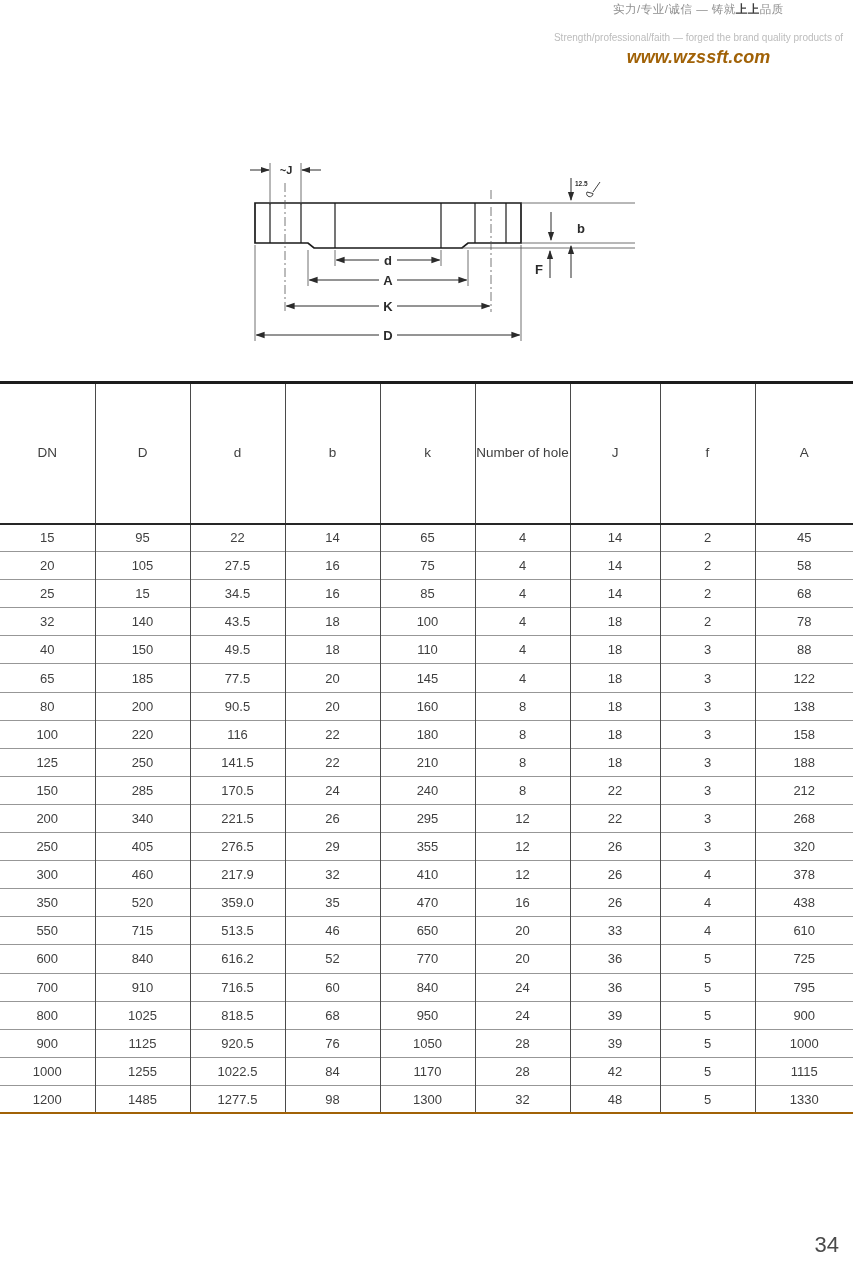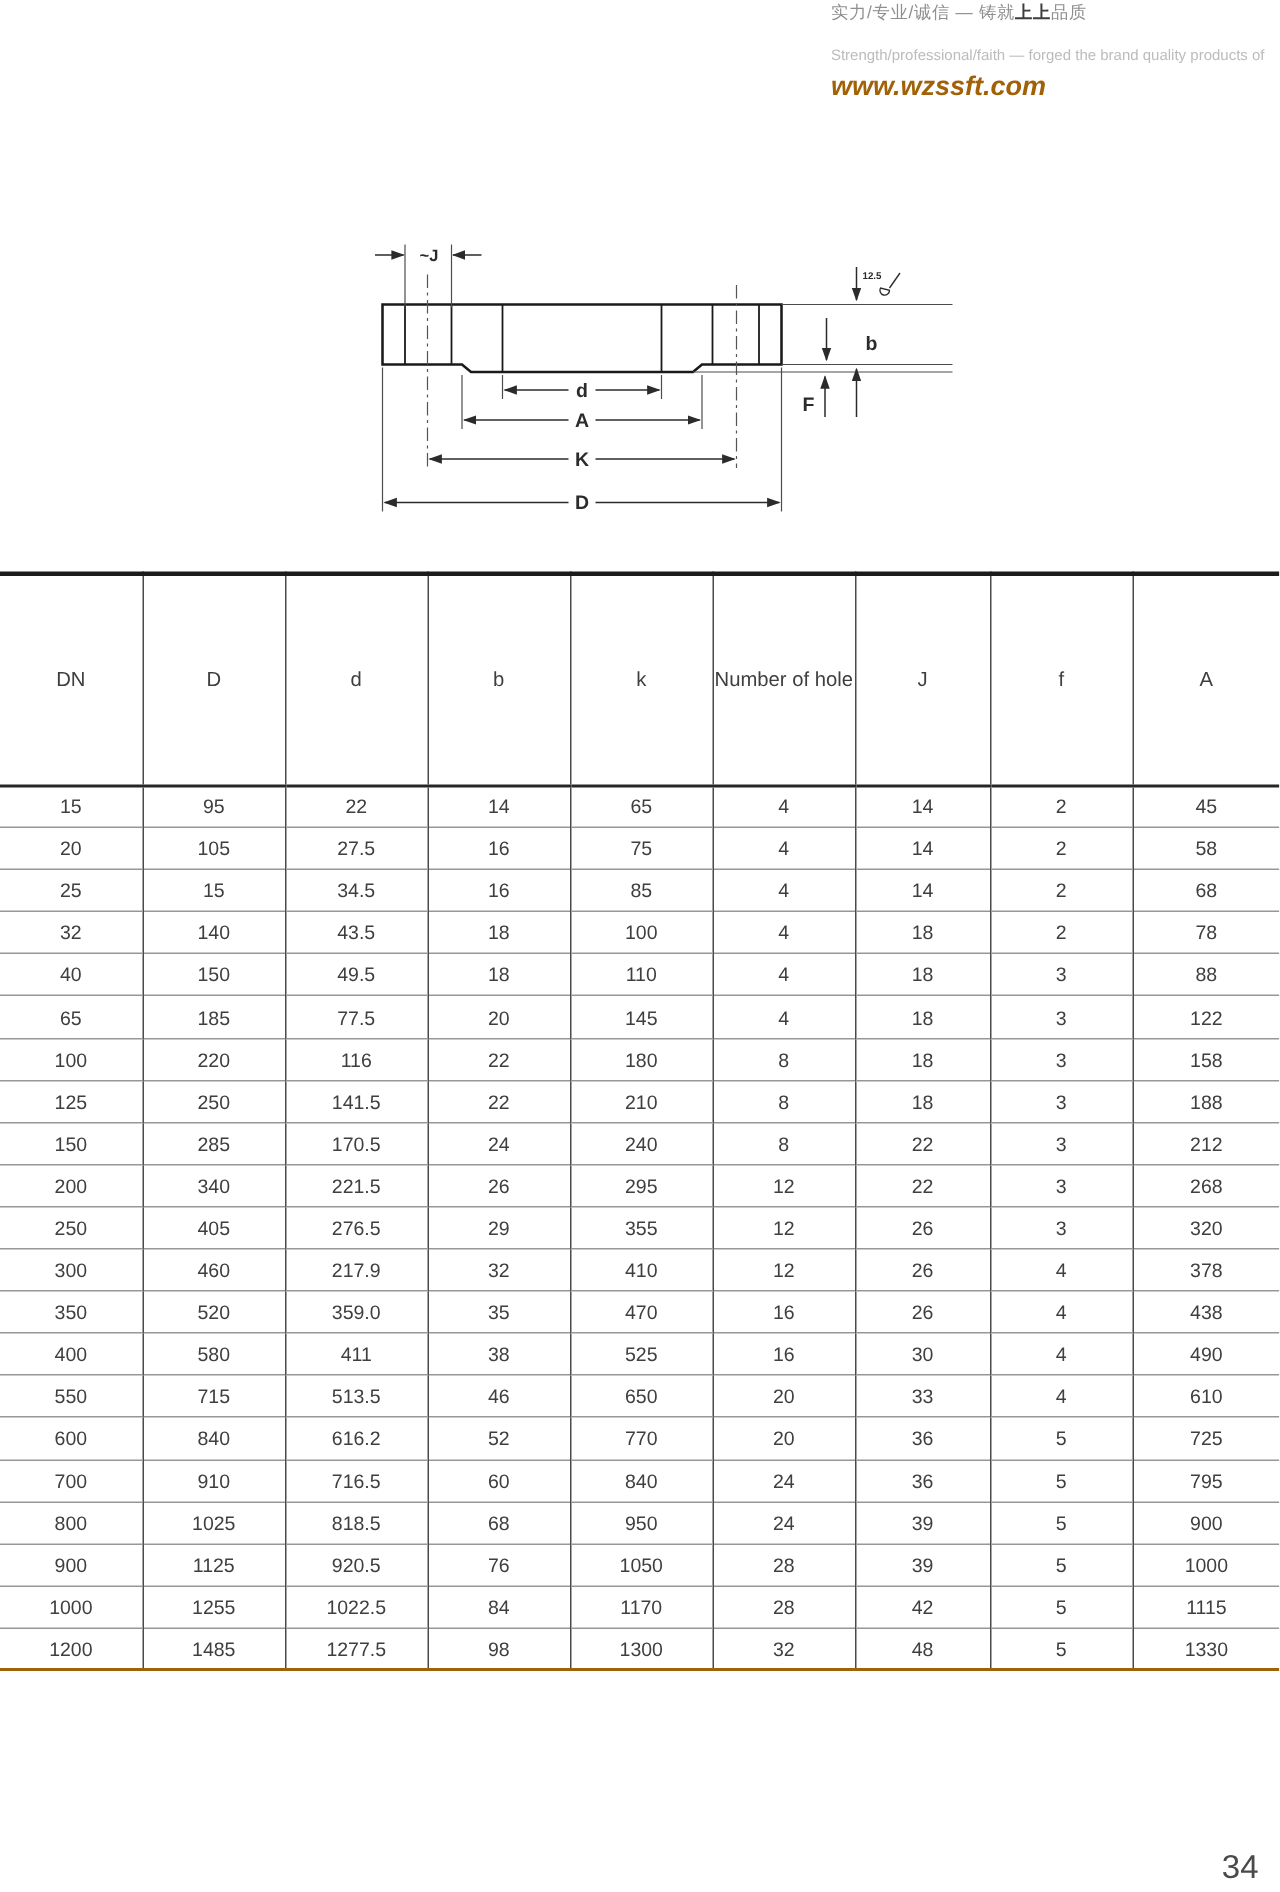--- a/index.html
+++ b/index.html
@@ -3,21 +3,21 @@
 <meta charset="utf-8">
 <style>
   * { margin:0; padding:0; box-sizing:border-box; }
   html,body { background:#fff; }
   body { font-family:"Liberation Sans", sans-serif; }
   .page {
     position:relative; width:853px; height:1261px; background:#ffffff;
     overflow:hidden; margin:0 auto;
   }
   
-  .brand { position:absolute; top:2px; right:10px; text-align:left; line-height:1.25; }
+  .brand { position:absolute; top:2px; right:10px; text-align:center; line-height:1.25; }
   .brand .zh { font-size:11.5px; color:#8f8f8f; letter-spacing:.5px; }
   .brand .zh b { color:#3d3d3d; font-weight:bold; }
   .brand .en { font-size:10px; color:#bcbcbc; margin-top:16px; }
   .brand .url { font-size:18px; color:#a16207; font-style:italic; font-weight:bold; margin-top:1px; }
   
   .title {
     position:absolute; left:0; top:42px; width:760px;
     font-size:34px; color:#3a3230; font-weight:normal; letter-spacing:-0.5px;
     white-space:nowrap;
   }
@@ -227,20 +227,31 @@
           <td>185</td>
           <td>77.5</td>
           <td>20</td>
           <td>145</td>
           <td>4</td>
           <td>18</td>
           <td>3</td>
           <td>122</td>
         </tr>
         <tr>
+          <td>80</td>
+          <td>200</td>
+          <td>90.5</td>
+          <td>20</td>
+          <td>160</td>
+          <td>8</td>
+          <td>18</td>
+          <td>3</td>
+          <td>138</td>
+        </tr>
+        <tr>
           <td>100</td>
           <td>220</td>
           <td>116</td>
           <td>22</td>
           <td>180</td>
           <td>8</td>
           <td>18</td>
           <td>3</td>
           <td>158</td>
         </tr>
@@ -304,31 +315,20 @@
           <td>520</td>
           <td>359.0</td>
           <td>35</td>
           <td>470</td>
           <td>16</td>
           <td>26</td>
           <td>4</td>
           <td>438</td>
         </tr>
         <tr>
-          <td>400</td>
-          <td>580</td>
-          <td>411</td>
-          <td>38</td>
-          <td>525</td>
-          <td>16</td>
-          <td>30</td>
-          <td>4</td>
-          <td>490</td>
-        </tr>
-        <tr>
           <td>550</td>
           <td>715</td>
           <td>513.5</td>
           <td>46</td>
           <td>650</td>
           <td>20</td>
           <td>33</td>
           <td>4</td>
           <td>610</td>
         </tr>

